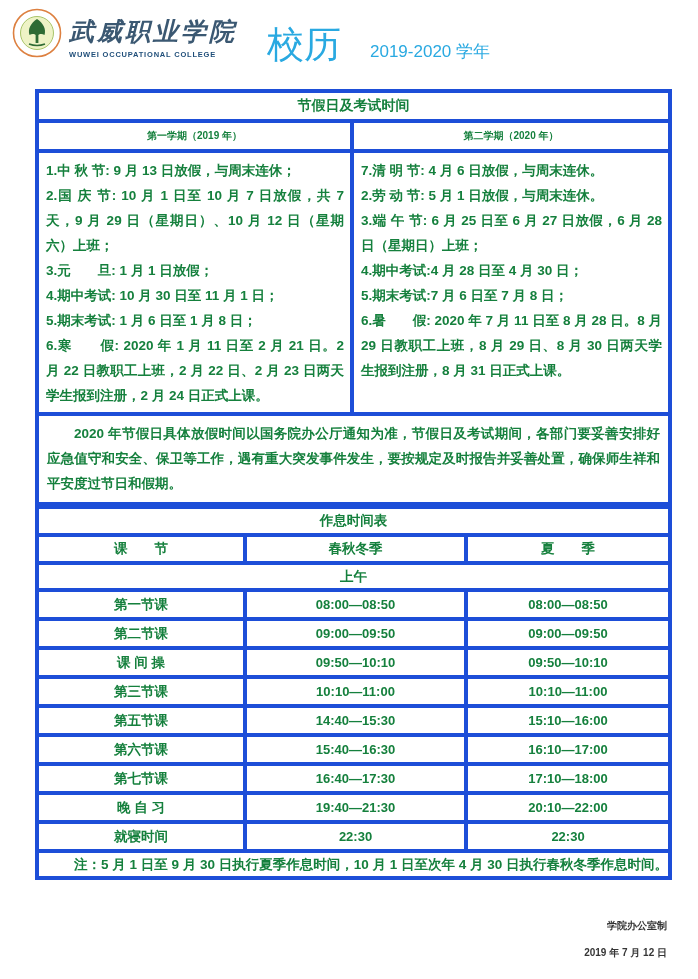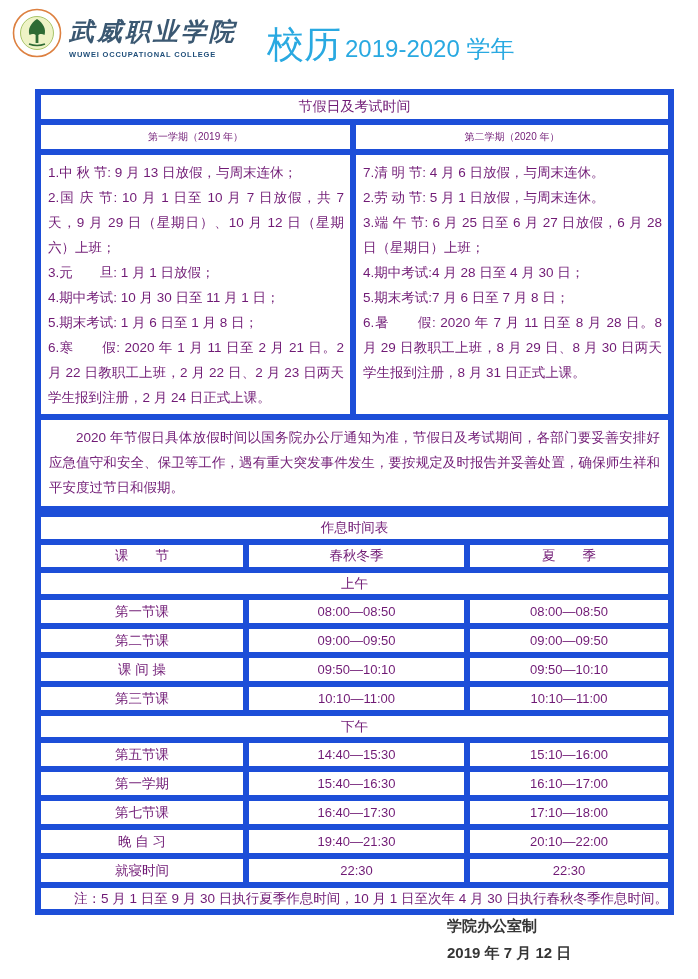--- a/index.html
+++ b/index.html
@@ -20,47 +20,47 @@
     font-style:italic; font-weight:bold;
     font-size:25px; letter-spacing:3px;
     color:#3b5872; white-space:nowrap;
   }
   .name-en {
     font-size:7.5px; font-weight:bold; letter-spacing:0.8px;
     color:#1f4e79; margin-top:2px; white-space:nowrap;
   }
   .cal-title { margin-left:30px; margin-top:12px; color:#29a9e1; white-space:nowrap; display:flex; align-items:baseline; }
   .cal-title .t1 { font-size:37px; }
-  .cal-title .t2 { font-size:24px; margin-left:4px; }
+  .cal-title .t2 { font-size:17px; margin-left:29px; }
   
   .doc-table {
     width:633px; margin-left:35px;
     border-collapse:collapse; table-layout:fixed;
   }
   .doc-table td {
-    border:6px solid #1d4ed8;
-    font-size:13.5px; font-weight:normal; color:#701a75;
+    border:4px solid #1d4ed8;
+    font-size:13.5px; font-weight:bold; color:#15803d;
   }
   .c { text-align:center; vertical-align:middle; }
   .row-title td { height:30px; font-size:14px; }
   .row-sem td   { height:30px; font-size:10px; }
   .cell-items { vertical-align:top; padding:5px 6px 4px 7px; }
   .cell-items p { line-height:25px; text-align:justify; }
   .cell-notice { padding:5px 8px 6px 8px; line-height:25px; text-indent:2em; text-align:justify; }
   .sched { margin-top:-1px; }
   .row-sched-title td { height:28px; }
   .row-cols td { height:28px; }
   .row-section td { height:27px; }
   .row-data td { height:29px; }
   .row-data .time { font-size:13px; }
   .row-note td { height:27px; text-align:right; padding-left:7px; font-size:13.5px; }
   
   .footer {
     position:absolute; left:447px; top:912px; width:220px;
-    text-align:left; font-size:15px; font-weight:bold; color:#353535;
+    text-align:right; font-size:10px; font-weight:bold; color:#353535;
     line-height:27px;
   }
 </style>
 </head>
 <body>
 
 <div class="header">
   <span class="logo">
     <svg viewBox="0 0 50 50" width="50" height="50" aria-hidden="true">
       <circle cx="25" cy="25" r="23.5" fill="#ffffff" stroke="#dd8040" stroke-width="1.6"></circle>
@@ -148,30 +148,27 @@
   <tr class="row-data">
     <td class="c">课 间 操</td>
     <td class="c time">09:50—10:10</td>
     <td class="c time">09:50—10:10</td>
   </tr>
   <tr class="row-data">
     <td class="c">第三节课</td>
     <td class="c time">10:10—11:00</td>
     <td class="c time">10:10—11:00</td>
   </tr>
-  <tr class="row-section">
-    <td colspan="3" class="c">下午</td>
-  </tr>
   <tr class="row-data">
     <td class="c">第五节课</td>
     <td class="c time">14:40—15:30</td>
     <td class="c time">15:10—16:00</td>
   </tr>
   <tr class="row-data">
-    <td class="c">第一学期</td>
+    <td class="c">第六节课</td>
     <td class="c time">15:40—16:30</td>
     <td class="c time">16:10—17:00</td>
   </tr>
   <tr class="row-data">
     <td class="c">第七节课</td>
     <td class="c time">16:40—17:30</td>
     <td class="c time">17:10—18:00</td>
   </tr>
   <tr class="row-data">
     <td class="c">晚 自 习</td>

